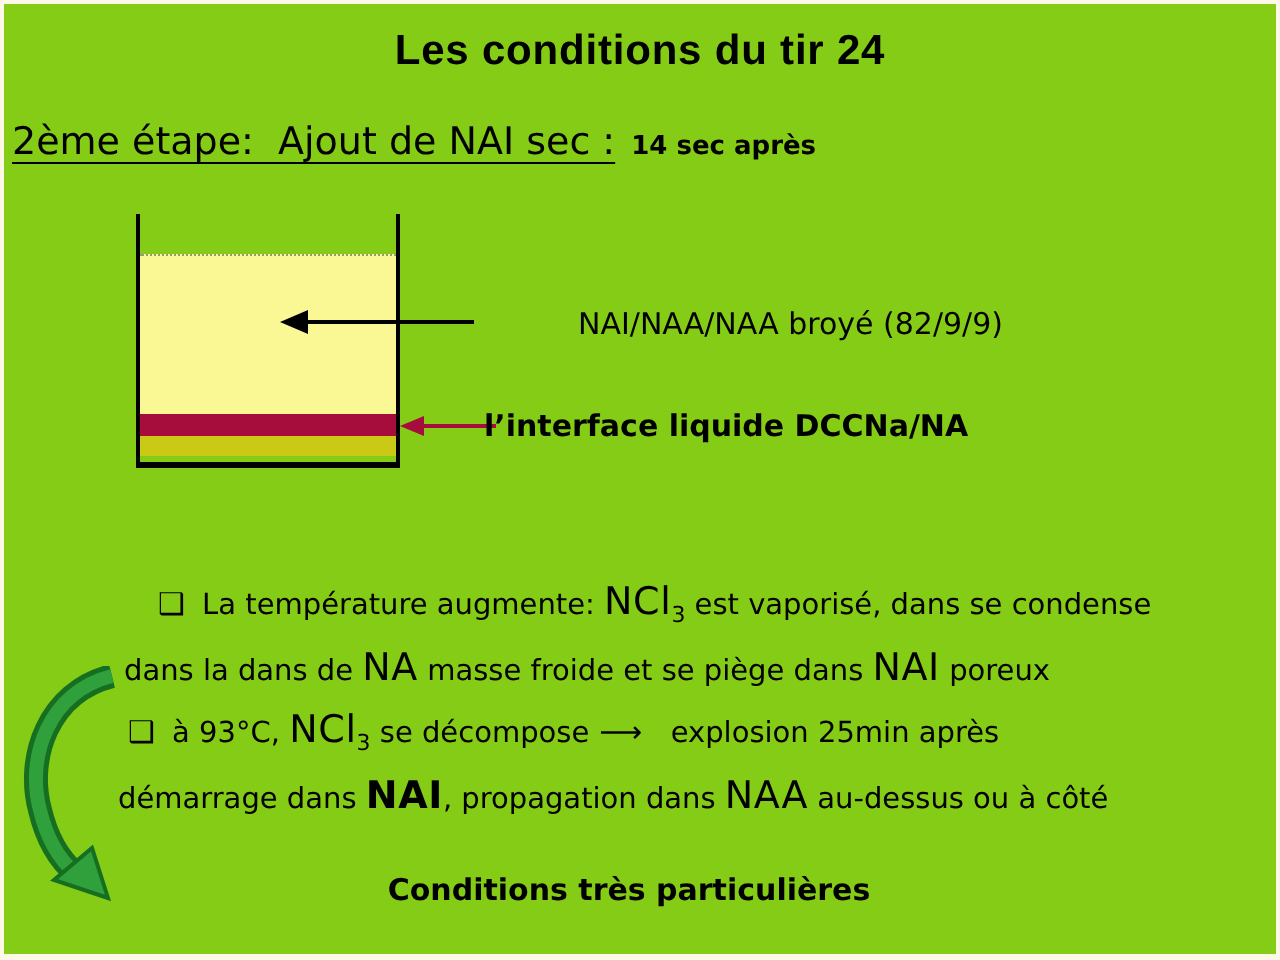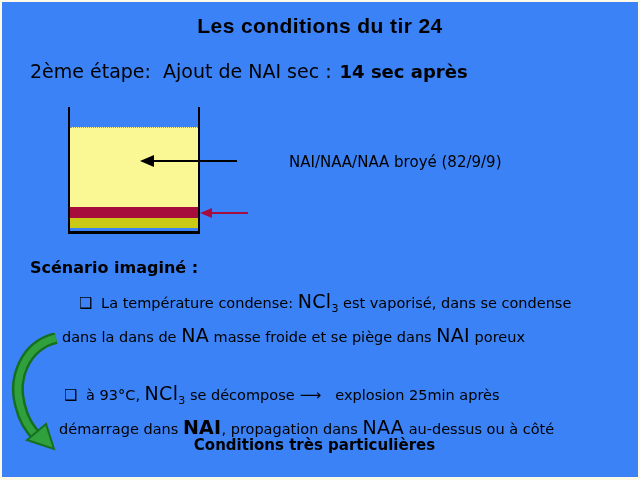--- a/index.html
+++ b/index.html
@@ -1,29 +1,29 @@
 <!DOCTYPE html>
 <html><head>
 <meta charset="utf-8">
 <style>
   html,body{margin:0;padding:0;background:#fdf6e3;}
   .slide{
     position:relative;width:636px;height:475px;margin:0;
-    background:#3b82f6;border:2px solid #FEF8E6;border-bottom-width:3px;
+    background:#84cc16;border:2px solid #FEF8E6;border-bottom-width:3px;
     overflow:hidden;color:#000;
     font-family:"DejaVu Sans",sans-serif;
   }
   .title{
     position:absolute;top:12px;left:0;width:636px;text-align:center;
     font-family:"Liberation Sans",sans-serif;font-weight:bold;font-size:21px;
     letter-spacing:0.4px;
   }
   .step{position:absolute;top:58px;left:4px;font-size:19px;white-space:nowrap;}
-  .step-underline{text-underline-offset:4px;margin-left:24px;}
-  .step-suffix{font-weight:bold;font-size:18px;margin-left:8px;}
+  .step-underline{text-decoration:underline;text-underline-offset:4px;}
+  .step-suffix{font-weight:bold;font-size:13px;margin-left:8px;}
 
   
   .beaker{
     position:absolute;left:66px;top:105px;width:128px;height:124px;
     border-left:2px solid #000;border-right:2px solid #000;border-bottom:3px solid #000;
   }
   .beaker-fill{
     position:absolute;left:0;top:20px;width:100%;height:80px;
     background:#FAF795;border-top:1px dotted #9a9a7a;box-sizing:border-box;
   }
@@ -35,21 +35,21 @@
 
   .label-mass{position:absolute;left:234px;top:129px;font-size:15px;white-space:nowrap;}
   .label-mass b{letter-spacing:0.5px;}
   .label-mixture{position:absolute;left:247px;top:151px;font-size:15px;white-space:nowrap;margin-left:40px;}
   .label-interface{position:absolute;left:240px;top:202px;font-size:15px;font-weight:bold;white-space:nowrap;}
 
   .scenario-heading{position:absolute;left:28px;top:256px;font-size:16px;font-weight:bold;}
 
   .bullet{position:absolute;font-size:14.5px;line-height:27px;white-space:nowrap;}
   .bullet1{left:60px;top:286px;text-indent:17px;}
-  .bullet2{left:57px;top:350px;text-indent:5px;margin-top:28px;}
+  .bullet2{left:57px;top:350px;text-indent:5px;}
   .bglyph{font-size:15px;margin-right:4px;}
   .chem{font-size:19px;letter-spacing:0.3px;}
   .chem .sub{font-size:11px;vertical-align:-4px;letter-spacing:0;}
   .chem-bold{font-weight:bold;}
   .larrow{font-family:"DejaVu Sans",sans-serif;font-size:15px;margin:0 5px;}
 
   .green-arrow{position:absolute;left:8px;top:331px;}
 
   .footer{
     position:absolute;left:0;top:434px;width:625px;text-align:center;
@@ -77,24 +77,24 @@
   </svg>
 
 
   <div class="label-mixture">NAI/NAA/NAA broyé (82/9/9)</div>
 
   <svg class="arrow-red" width="50" height="14" viewBox="0 0 50 14">
     <line x1="10" y1="7" x2="48" y2="7" stroke="#A60D3C" stroke-width="2"></line>
     <polygon points="0,7 12,2 12,12" fill="#A60D3C"></polygon>
   </svg>
 
+  <div class="label-interface">l’interface liquide DCCNa/NA</div>
 
-  <div class="scenario-heading">Scénario imaginé :</div>
 
-  <div class="bullet bullet1"><span class="bglyph">❑</span><span> La température condense: </span><span class="chem"><span>NCl</span><span class="sub">3</span></span><span> est vaporisé, dans se condense</span><br><span>dans la dans de </span><span class="chem">NA</span><span> masse froide et se piège dans </span><span class="chem">NAI</span><span> poreux</span></div>
+  <div class="bullet bullet1"><span class="bglyph">❑</span><span> La température augmente: </span><span class="chem"><span>NCl</span><span class="sub">3</span></span><span> est vaporisé, dans se condense</span><br><span>dans la dans de </span><span class="chem">NA</span><span> masse froide et se piège dans </span><span class="chem">NAI</span><span> poreux</span></div>
 
   <div class="bullet bullet2"><span class="bglyph">❑</span><span> à 93°C, </span><span class="chem"><span>NCl</span><span class="sub">3</span></span><span> se décompose</span><span class="larrow">⟶</span><span>&nbsp; explosion 25min après</span><br><span>démarrage dans </span><span class="chem chem-bold">NAI</span><span>, propagation dans </span><span class="chem">NAA</span><span> au-dessus ou à côté</span></div>
 
   <svg class="green-arrow" width="52" height="118" viewBox="0 0 52 118">
     <path d="M46 5 C 14 13, 3 46, 10 72 C 14 89, 21 98, 28 104" fill="none" stroke="#166F20" stroke-width="12"></path>
     <path d="M46 5 C 14 13, 3 46, 10 72 C 14 89, 21 98, 28 104" fill="none" stroke="#2FA03C" stroke-width="7"></path>
     <polygon points="44,116 36,91 17,107" fill="#2FA03C" stroke="#166F20" stroke-width="2"></polygon>
   </svg>
 
   <div class="footer">Conditions très particulières</div>

